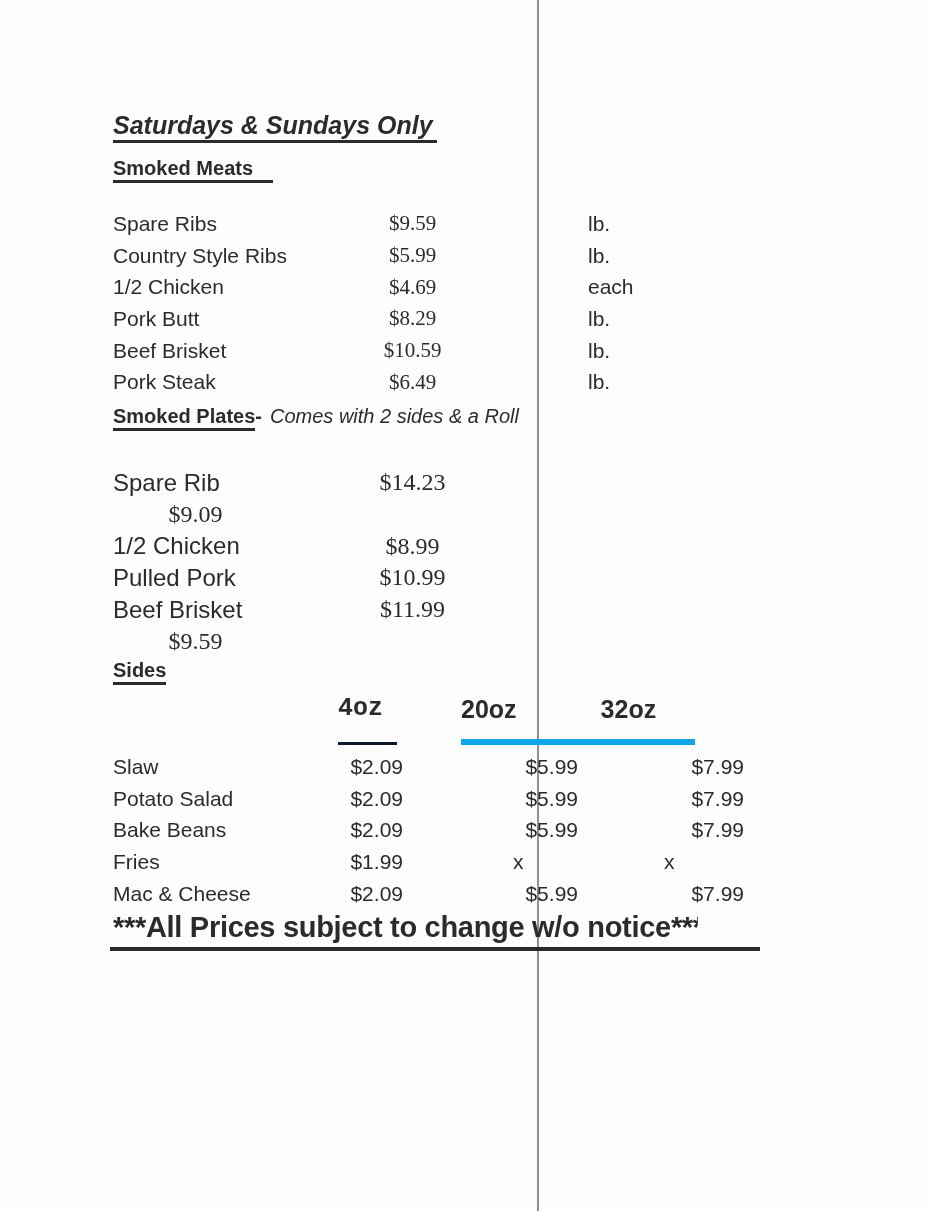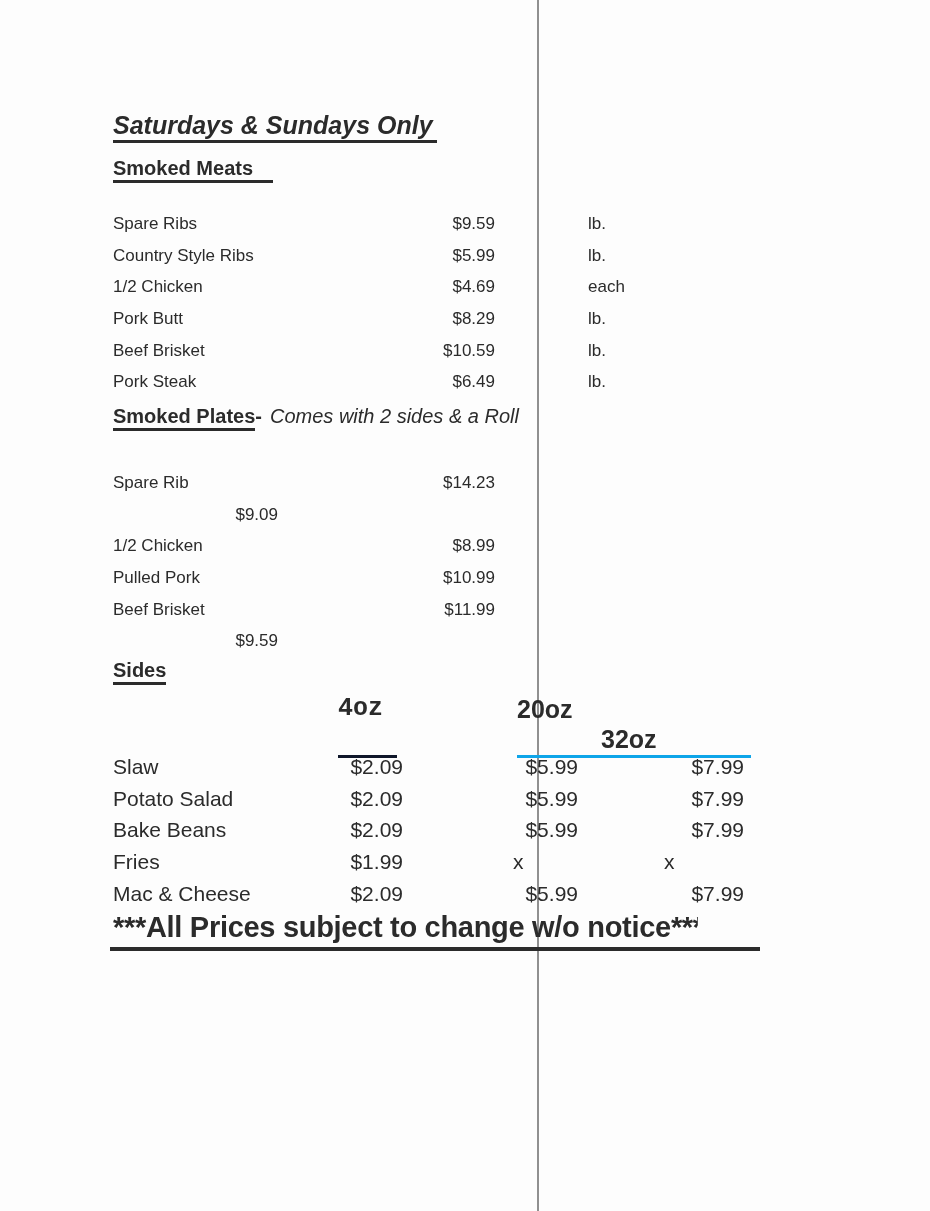--- a/index.html
+++ b/index.html
@@ -33,36 +33,36 @@
   }
   .sec-head .u { border-bottom:3px solid #2b2b2b; padding-bottom:1px; }
   .head-meats { top:154px; }
   .head-meats .u { padding-right:20px; }
   .head-plates { top:402px; }
   .head-plates .dash { font-weight:bold; }
   .head-plates .desc { font-weight:normal; font-style:italic; margin-left:8px; }
   .head-sides { top:656px; }
 
   
-  .meats-list { position:absolute; left:113px; top:208px; font-size:17px; }
-  .plates-list { position:absolute; left:113px; top:467px; font-size:17px; }
+  .meats-list { position:absolute; left:113px; top:208px; font-size:21px; }
+  .plates-list { position:absolute; left:113px; top:467px; font-size:24px; }
   .row { display:flex; height:31.7px; align-items:center; }
   .c-name { width:217px; white-space:nowrap; }
-  .c-price { width:165px; text-align:right; }
+  .c-price { width:165px; text-align:center;font-family:Liberation Serif, serif; }
   .c-unit { margin-left:93px; white-space:nowrap; }
 
   
   .sides-cols {
     position:absolute; left:113px; top:694px;
     display:flex; font-size:25px; font-weight:bold; line-height:30px;
   }
   .h4oz { margin-left:225px; border-bottom:3px solid #0f172a; padding-right:14px; padding-bottom:18px;font-family:Liberation Mono, monospace; }
   .h-group {
-    margin-left:120px; width:234px; display:flex;
-    border-bottom:3px solid #0ea5e9; padding-bottom:1px;flex-direction:column;
+    margin-left:64px; width:234px; display:flex;
+    border-bottom:6px solid #0ea5e9; padding-bottom:1px;
   }
   .h32oz { margin-left:84px; }
 
   
   .sides-list { position:absolute; left:113px; top:751px; font-size:21px; }
   .s-name { width:225px; white-space:nowrap; }
   .s-c1 { width:65px; text-align:right; }
   .s-c2 { margin-left:110px; width:65px; text-align:right; }
   .s-c3 { margin-left:86px; width:80px; text-align:right; }
   .xcell { text-align:left; }

